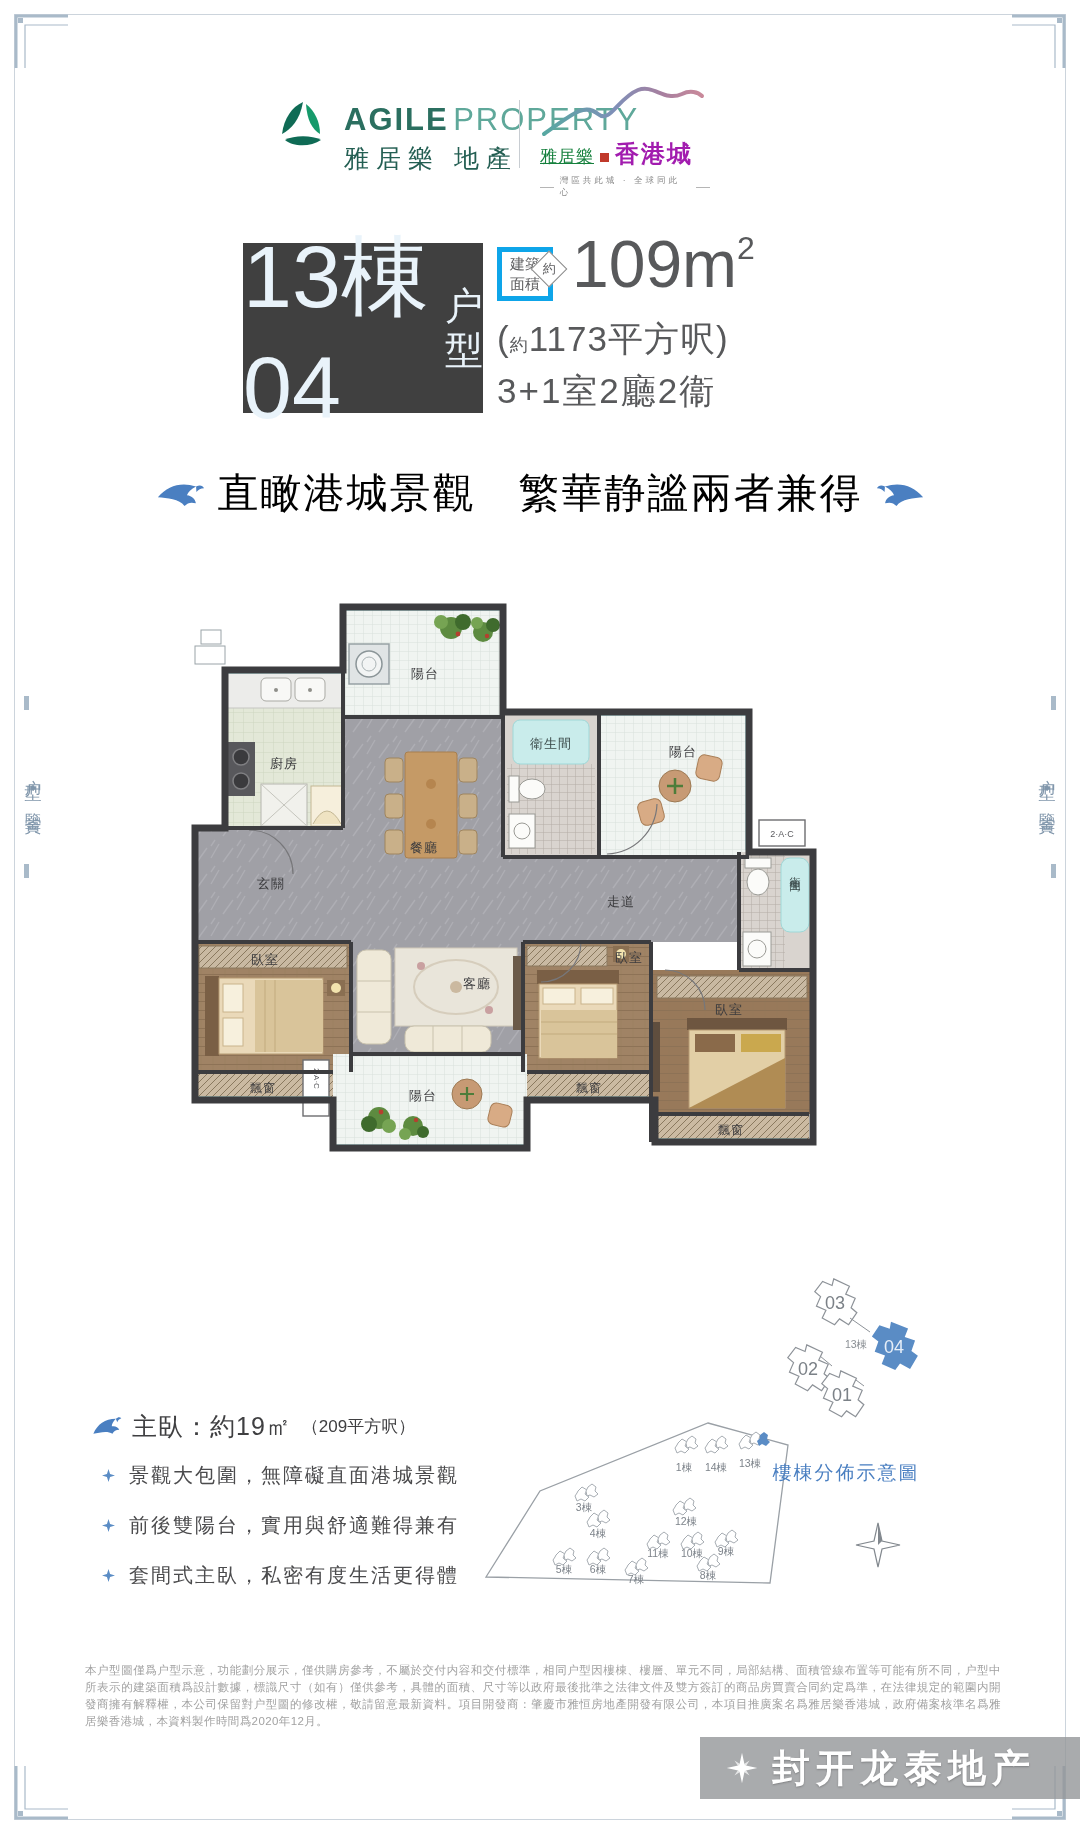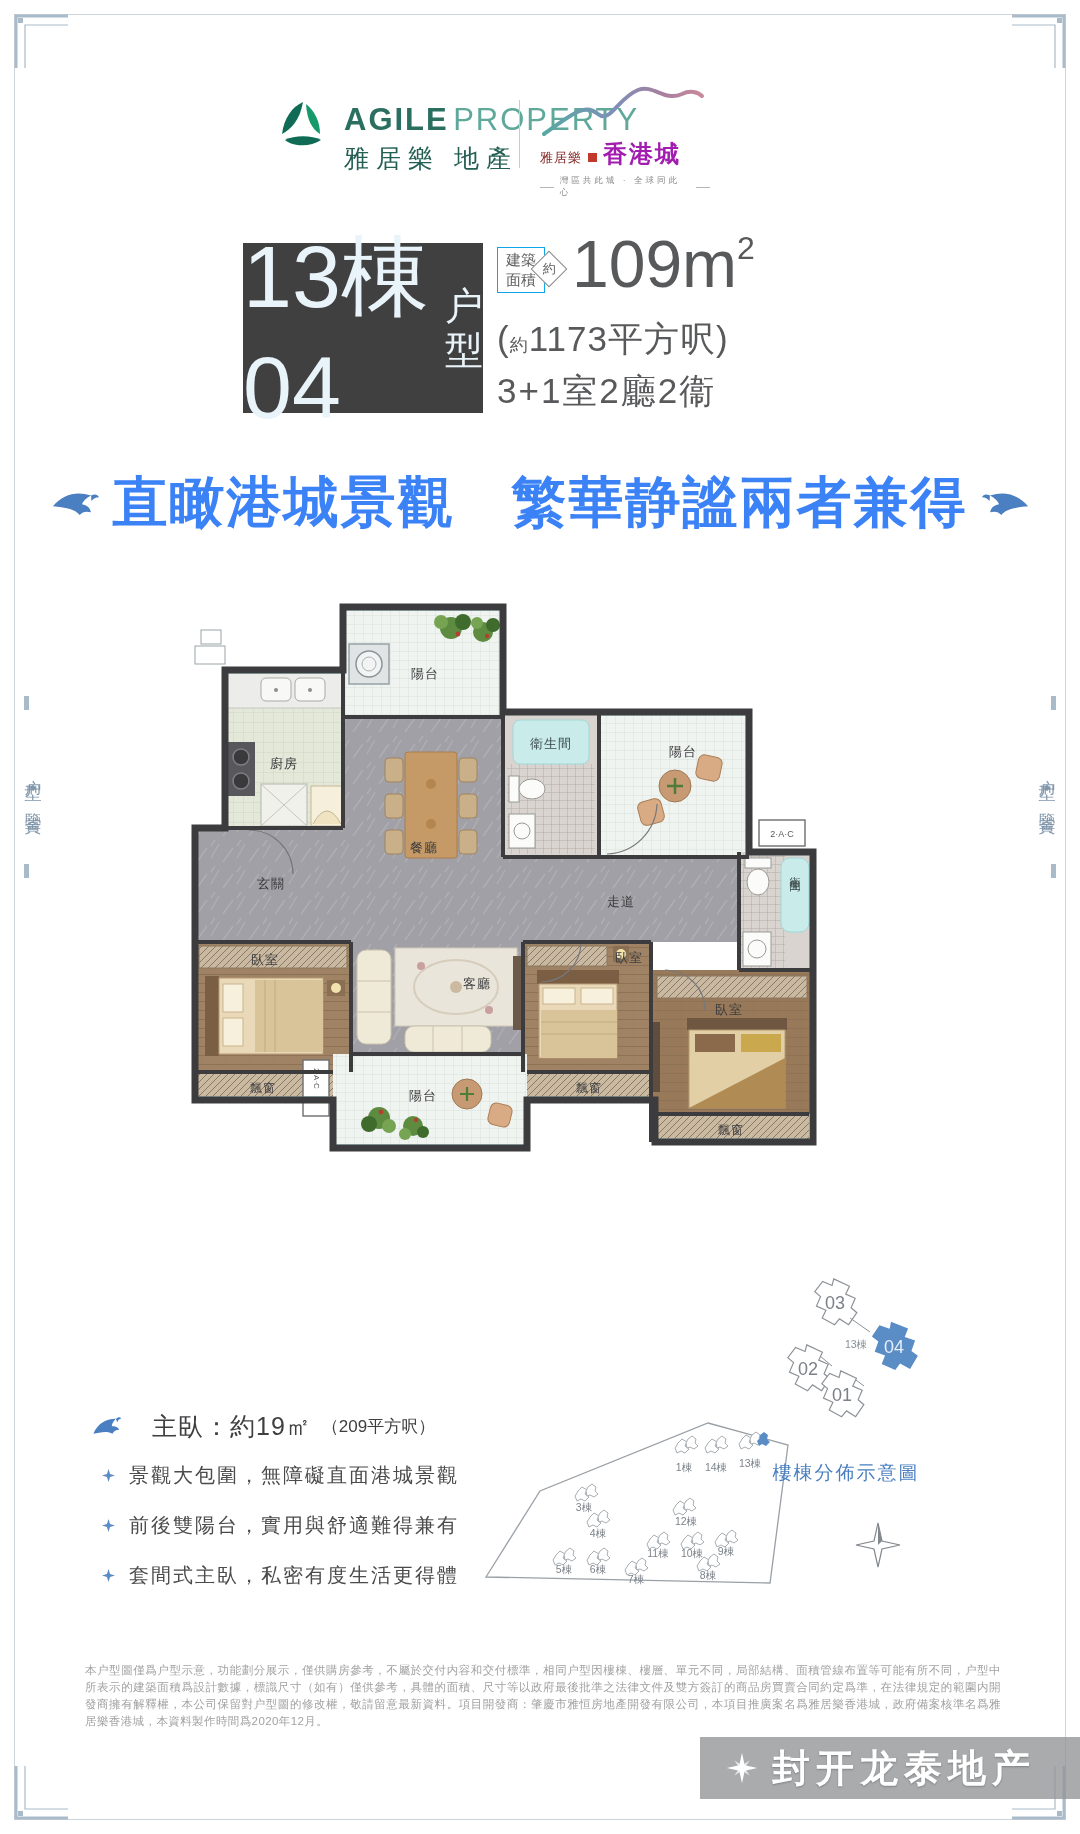--- a/index.html
+++ b/index.html
@@ -14,46 +14,46 @@
   
   .side-label{position:absolute;top:722px;width:34px;height:130px;background:#fff;
               display:flex;flex-direction:column;align-items:center;justify-content:center;
               color:#8096ab;z-index:5;}
   .side-label .vtxt{writing-mode:vertical-rl;text-orientation:upright;font-size:17px;letter-spacing:5px;}
   .side-label .dia{font-size:8px;margin:7px 0;}
   
   .agile-en-bold{font-size:31px;font-weight:bold;color:#2b6f60;letter-spacing:2px;}
   .agile-en-light{font-size:31px;font-weight:300;color:#5fa89a;letter-spacing:2px;}
   .agile-cn{font-size:25px;color:#245f53;letter-spacing:7px;margin-top:4px;}
-  .hk-small{font-size:13px;color:#7f1d1d;letter-spacing:1px;}
+  .hk-small{font-size:17px;color:#15803d;letter-spacing:1px;text-decoration:underline;}
   .hk-name{font-family:"Liberation Serif","DejaVu Serif",serif;font-size:24px;font-weight:bold;color:#a21caf;letter-spacing:2px;}
   .hk-slogan{font-size:8.5px;color:#8a8a8a;letter-spacing:3px;display:flex;align-items:center;gap:6px;}
   .hk-slogan:before,.hk-slogan:after{content:"";display:block;width:14px;height:1px;background:#b5b5b5;}
   
   .blue-box{position:absolute;left:243px;top:243px;width:240px;height:170px;background:#404040;
             display:flex;align-items:center;justify-content:center;gap:6px;}
   .blue-main{font-size:88px;color:#e9f3fa;letter-spacing:0px;}
   .blue-suffix{display:flex;flex-direction:column;color:#e9f3fa;font-size:38px;line-height:44px;}
-  .area-tag{position:absolute;left:497px;top:247px;width:46px;height:44px;border:1px solid #0ea5e9;
+  .area-tag{position:absolute;left:497px;top:247px;width:46px;height:44px;border:5px solid #0ea5e9;
             display:flex;flex-direction:column;align-items:center;justify-content:center;color:#5c5c5e;
             font-size:15px;line-height:20px;}
   .area-dia{position:absolute;left:536px;top:256px;width:24px;height:24px;border:1px solid #8a8a8a;
             background:#fff;transform:rotate(45deg);display:flex;align-items:center;justify-content:center;}
   .area-dia span{transform:rotate(-45deg);font-size:13px;color:#5c5c5e;}
   .area-value{position:absolute;left:572px;top:226px;font-size:66px;color:#58595b;}
   .area-value sup{font-size:32px;vertical-align:28px;}
   .area-paren{position:absolute;left:497px;top:316px;font-size:35px;color:#58595b;letter-spacing:1px;}
   .area-paren .small{font-size:18px;}
   .layout-line{position:absolute;left:497px;top:368px;font-size:35px;color:#58595b;letter-spacing:2px;}
   
   .tagline-row{position:absolute;left:0;top:466px;width:1080px;display:flex;align-items:center;justify-content:center;gap:16px;}
-  .tagline-txt{font-size:55px;color:#3b82f6;letter-spacing:2px;font-weight:700;}
+  .tagline-txt{font-size:41px;color:#000000;letter-spacing:2px;font-weight:400;}
   
   .master-row{position:absolute;left:92px;top:1410px;display:flex;align-items:center;gap:10px;}
-  .master-big{font-size:25px;color:#3f3f41;letter-spacing:1px;margin-left:20px;}
+  .master-big{font-size:25px;color:#3f3f41;letter-spacing:1px;}
   .master-small{font-size:17px;color:#3f3f41;}
   .bullet-row{position:absolute;left:102px;display:flex;align-items:center;gap:14px;}
   .bullet-ico{width:13px;height:13px;background:#5a8cc5;
     clip-path:polygon(50% 0%,62% 38%,100% 50%,62% 62%,50% 100%,38% 62%,0% 50%,38% 38%);}
   .bullet-txt{font-size:20px;color:#4b4b4d;letter-spacing:2px;}
   
   .disclaimer{position:absolute;left:85px;top:1662px;width:916px;font-size:11.5px;line-height:17px;
               color:#a2a2a2;letter-spacing:.4px;text-align:justify;}
   .watermark{position:absolute;left:700px;top:1737px;width:380px;height:62px;
              background:rgba(148,150,152,.8);display:flex;align-items:center;gap:12px;

